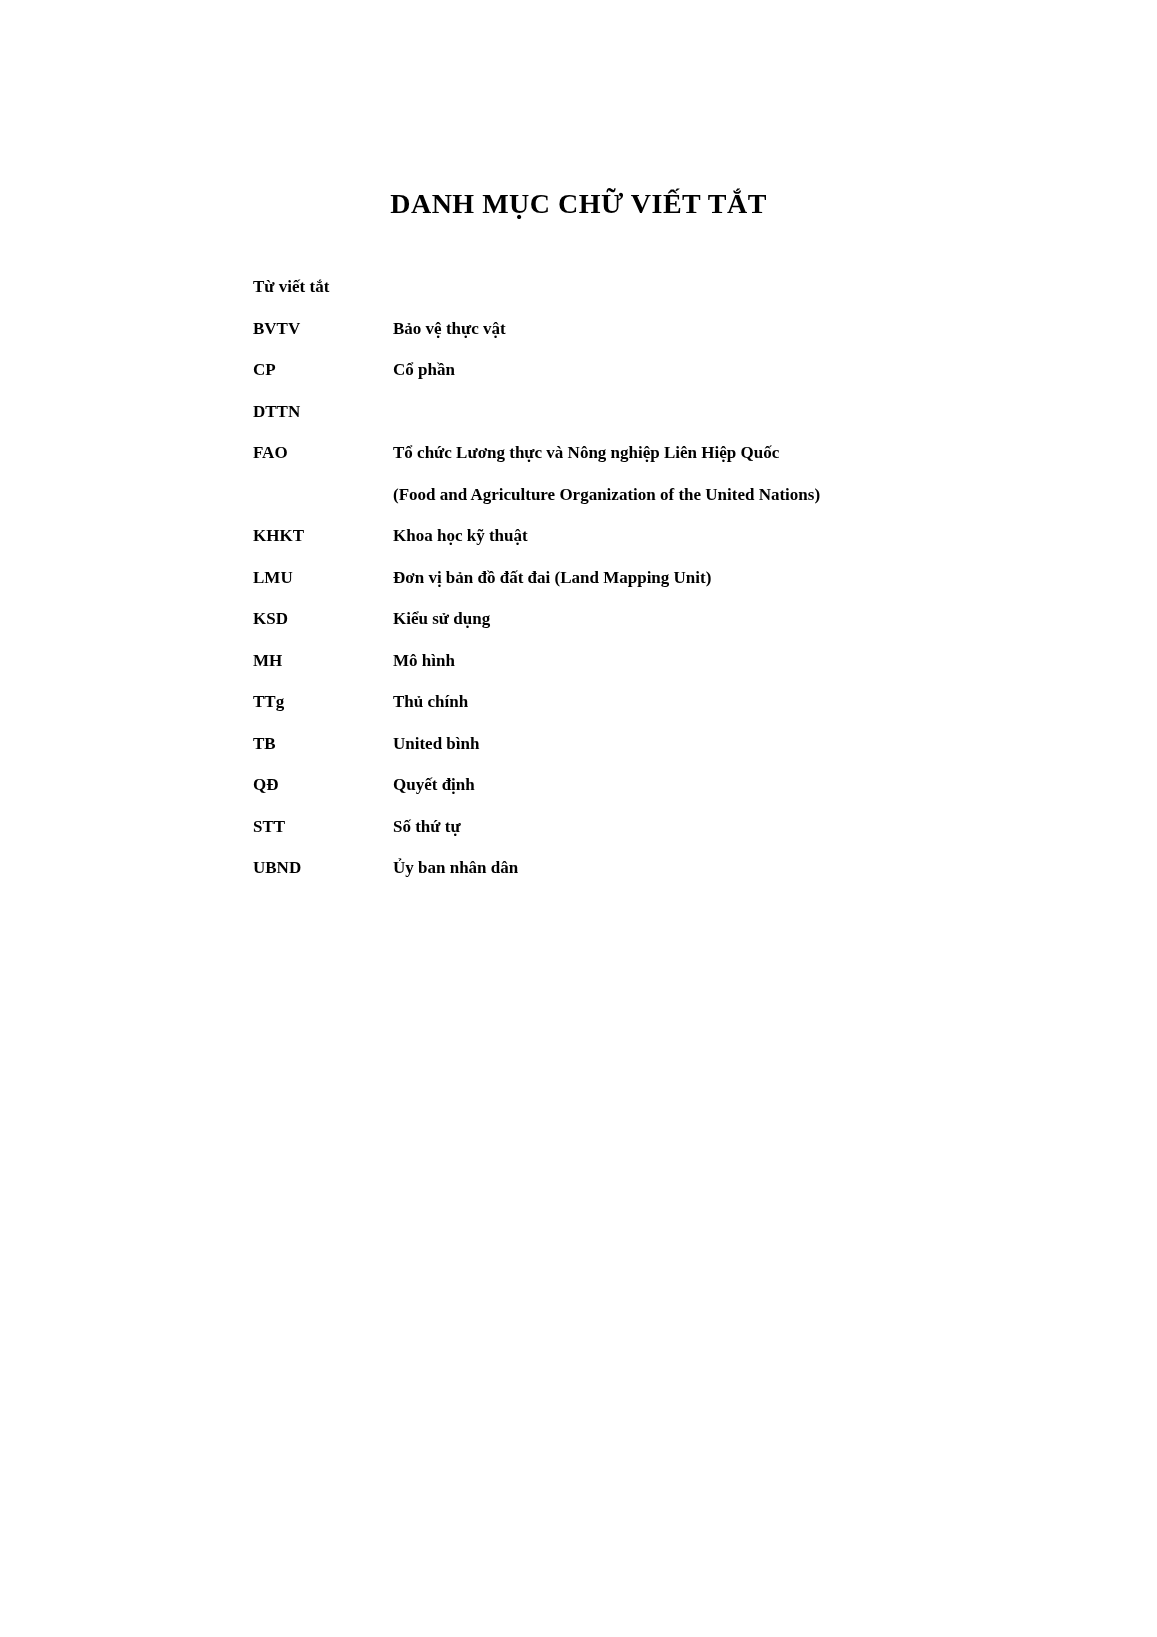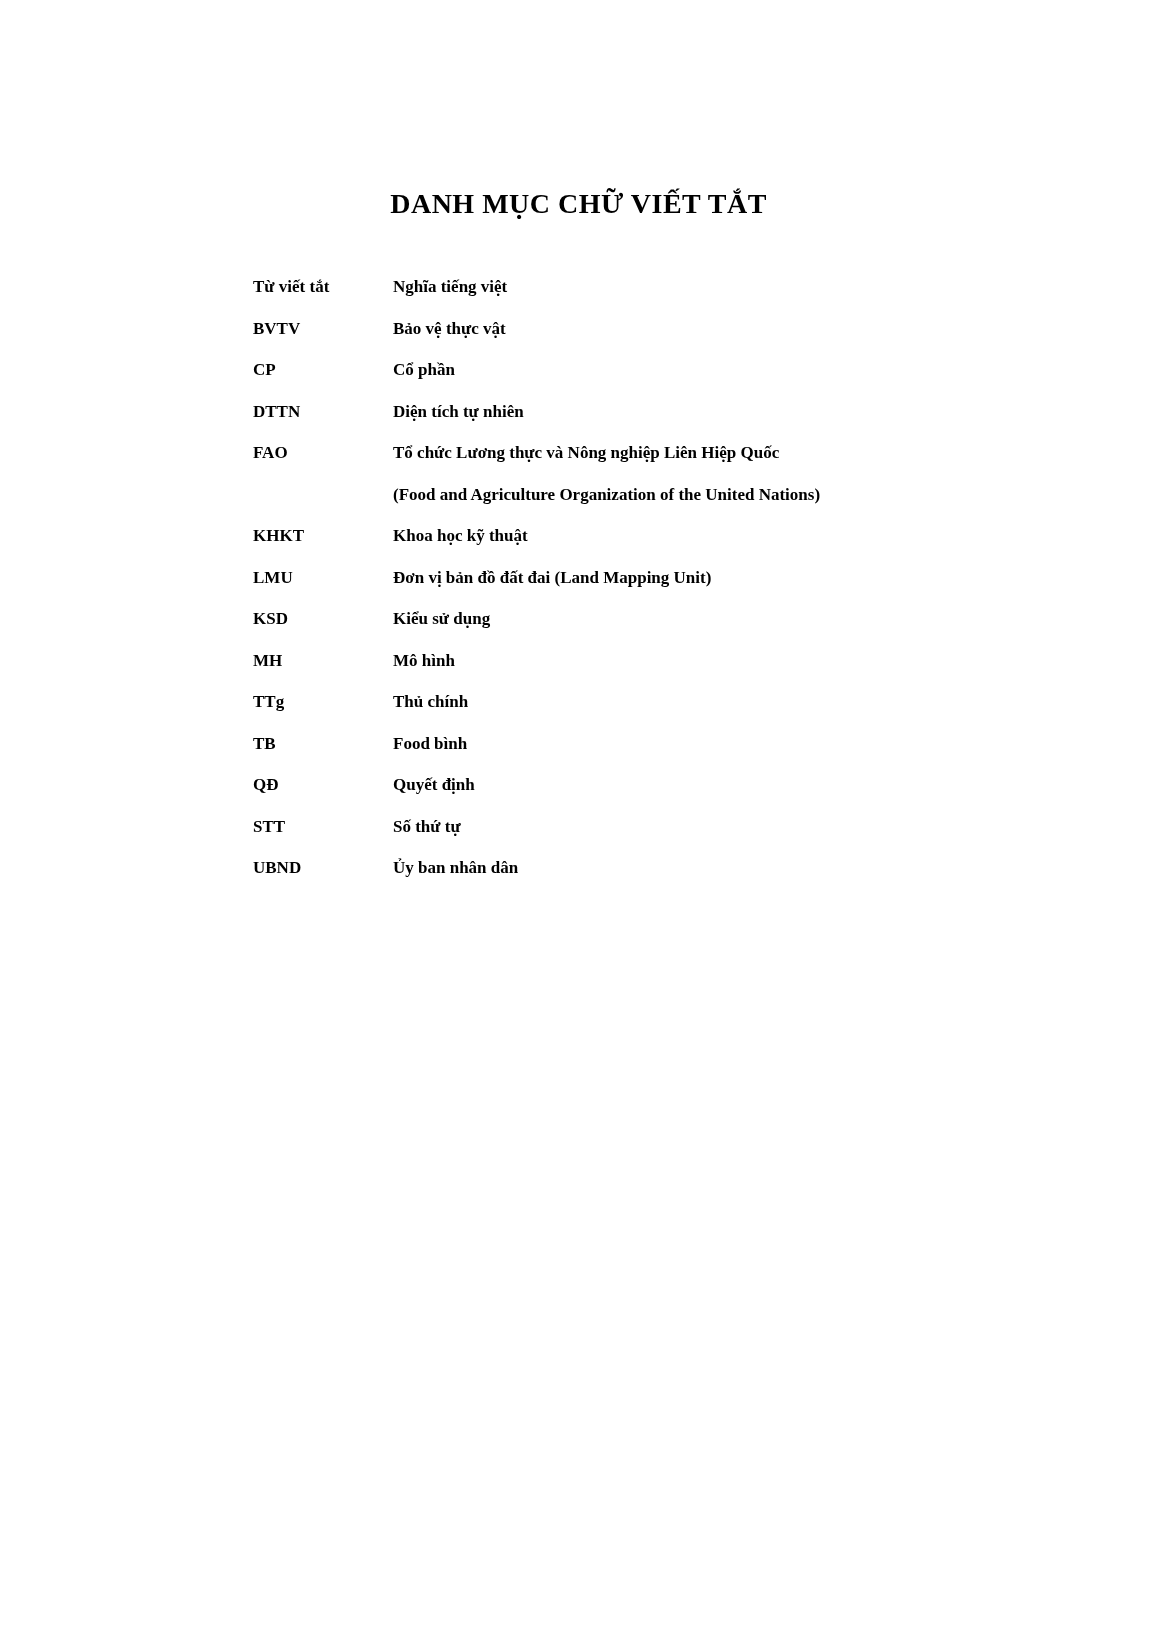--- a/index.html
+++ b/index.html
@@ -65,36 +65,34 @@
 <body>
 
 <div class="page">
 
   <div class="doc-title">DANH MỤC CHỮ VIẾT TẮT</div>
 
   <div class="abbr-list">
 
     <div class="row header">
       <span class="cell-abbr">Từ viết tắt</span>
-      <span class="cell-meaning">Nghĩa tiếng việt</span>
     </div>
 
     <div class="row">
       <span class="cell-abbr">BVTV</span>
       <span class="cell-meaning">Bảo vệ thực vật</span>
     </div>
 
     <div class="row">
       <span class="cell-abbr">CP</span>
       <span class="cell-meaning">Cổ phần</span>
     </div>
 
     <div class="row">
       <span class="cell-abbr">DTTN</span>
-      <span class="cell-meaning">Diện tích tự nhiên</span>
     </div>
 
 
     <div class="row">
       <span class="cell-abbr">FAO</span>
       <span class="cell-meaning">Tổ chức Lương thực và Nông nghiệp Liên Hiệp Quốc</span>
     </div>
 
     <div class="row">
       <span class="cell-abbr"></span>
@@ -122,21 +120,21 @@
       <span class="cell-meaning">Mô hình</span>
     </div>
 
     <div class="row">
       <span class="cell-abbr">TTg</span>
       <span class="cell-meaning">Thủ chính</span>
     </div>
 
     <div class="row">
       <span class="cell-abbr">TB</span>
-      <span class="cell-meaning">Food bình</span>
+      <span class="cell-meaning">United bình</span>
     </div>
 
     <div class="row">
       <span class="cell-abbr">QĐ</span>
       <span class="cell-meaning">Quyết định</span>
     </div>
 
     <div class="row">
       <span class="cell-abbr">STT</span>
       <span class="cell-meaning">Số thứ tự</span>

